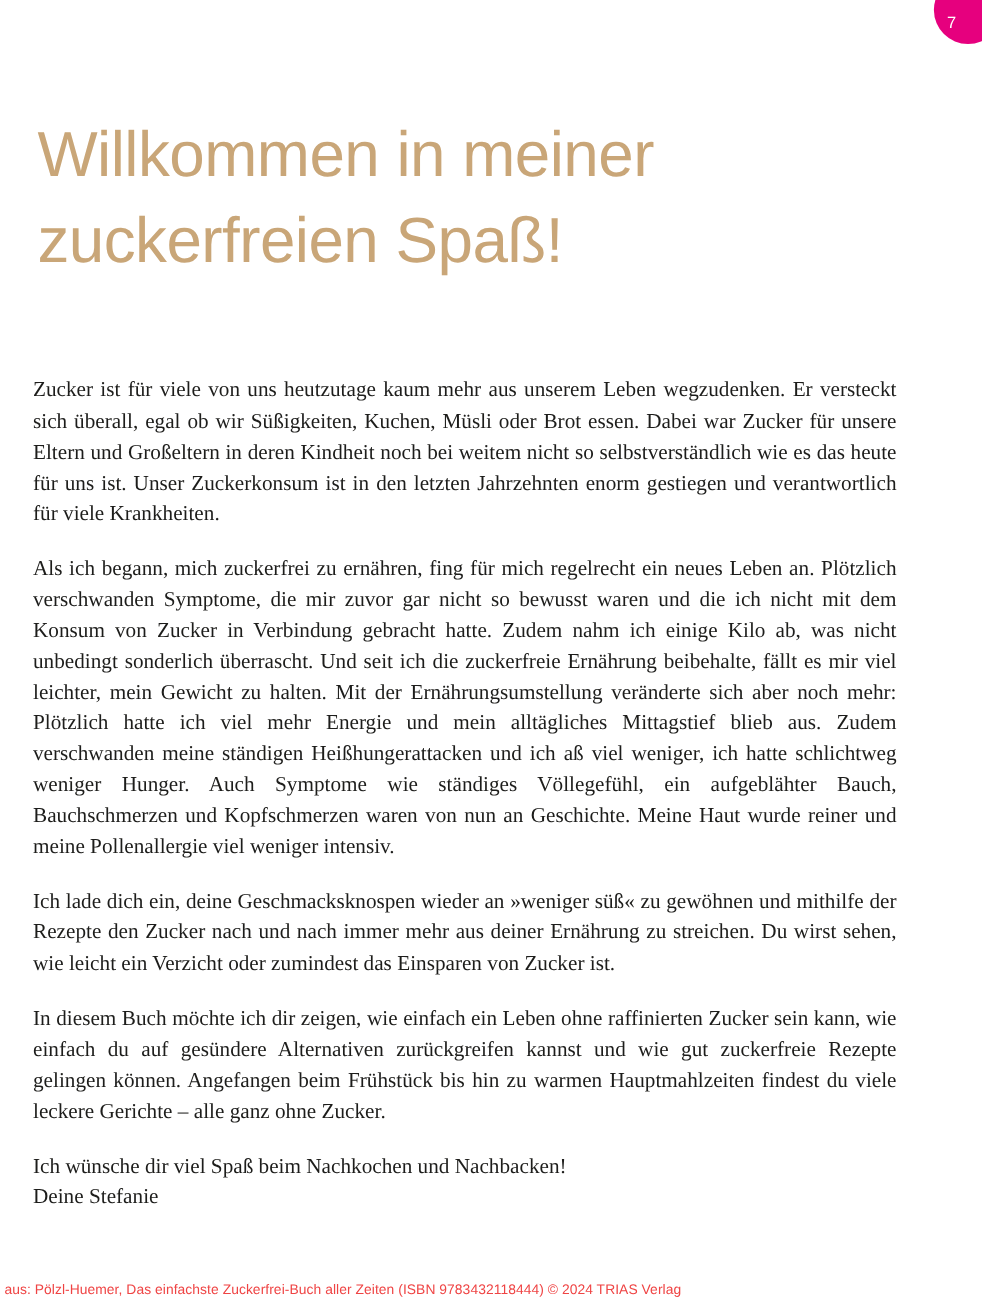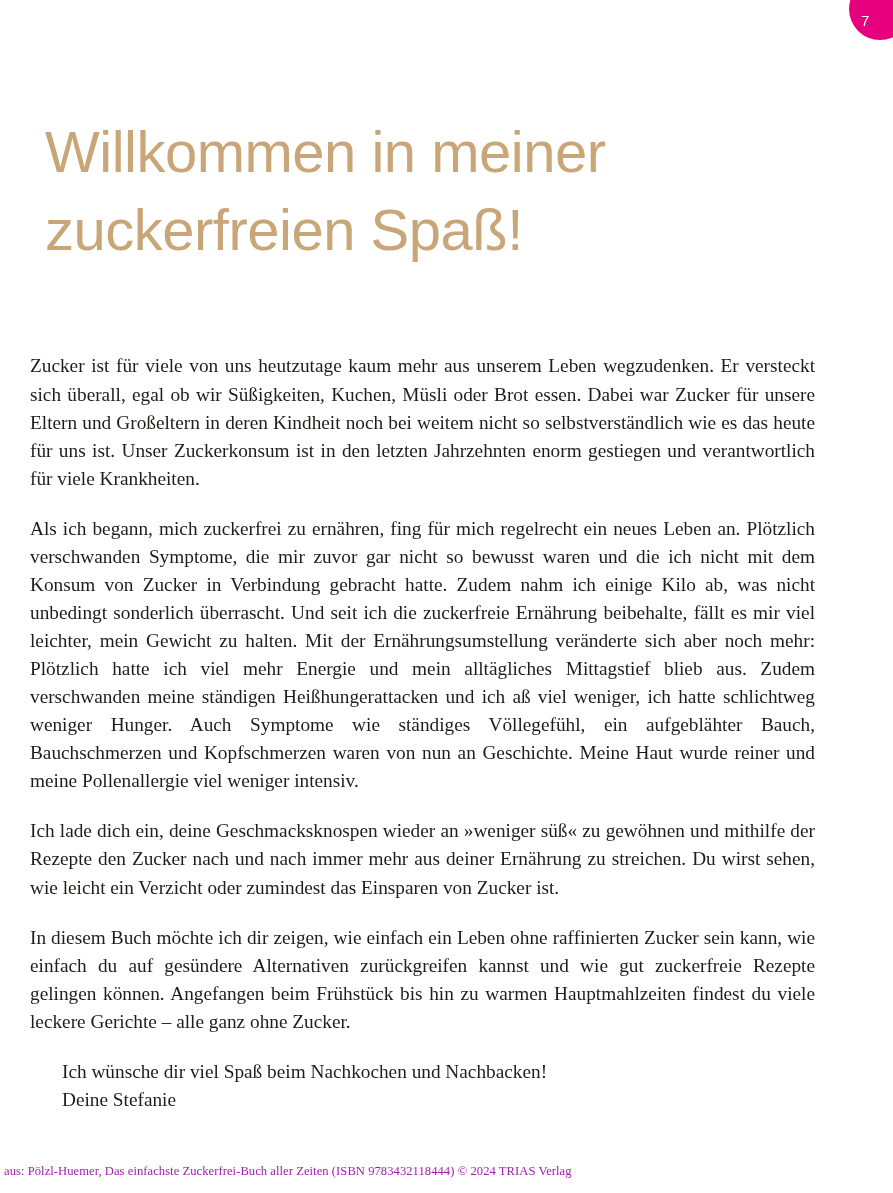--- a/index.html
+++ b/index.html
@@ -46,56 +46,55 @@
     right: 78px;
     top: 98px;
   }
   h1.title {
     font-family: "Liberation Sans", sans-serif;
     font-weight: 400;
     font-size: 58px;
     line-height: 1.34;
     letter-spacing: -0.5px;
     color: #c9a678;
-    margin: 15px;
+    margin: 4px;
     padding: 0;
     max-width: 760px;
   }
   .body-copy {
     margin-top: 84px;
   }
   .body-copy p {
     font-family: Liberation Serif, serif;
     font-size: 19.3px;
     line-height: 1.455;
     color: #1d1d1b;
     margin: 0 0 22px 0;
     text-align: justify;
     text-justify: inter-word;
     hyphens: manual;
   }
   .body-copy p.last-block {
     margin-bottom: 0;
     text-align: left;
-    margin-left: 32px;
   }
   .body-copy p.closing {
     text-align: left;
   }
   .signature-line {
     display: block;
   }
   .footer {
     position: absolute;
     left: 4px;
     bottom: 14px;
     right: 20px;
-    font-family: Liberation Serif, serif;
+    font-family: Liberation Sans, sans-serif;
     font-size: 12.6px;
-    color: #a21caf;
+    color: #ef4444;
     letter-spacing: 0.05px;
   }
 </style>
 </head>
 <body>
 
 <div class="page">
 
   <div class="page-number-badge">
     <span>7</span>

